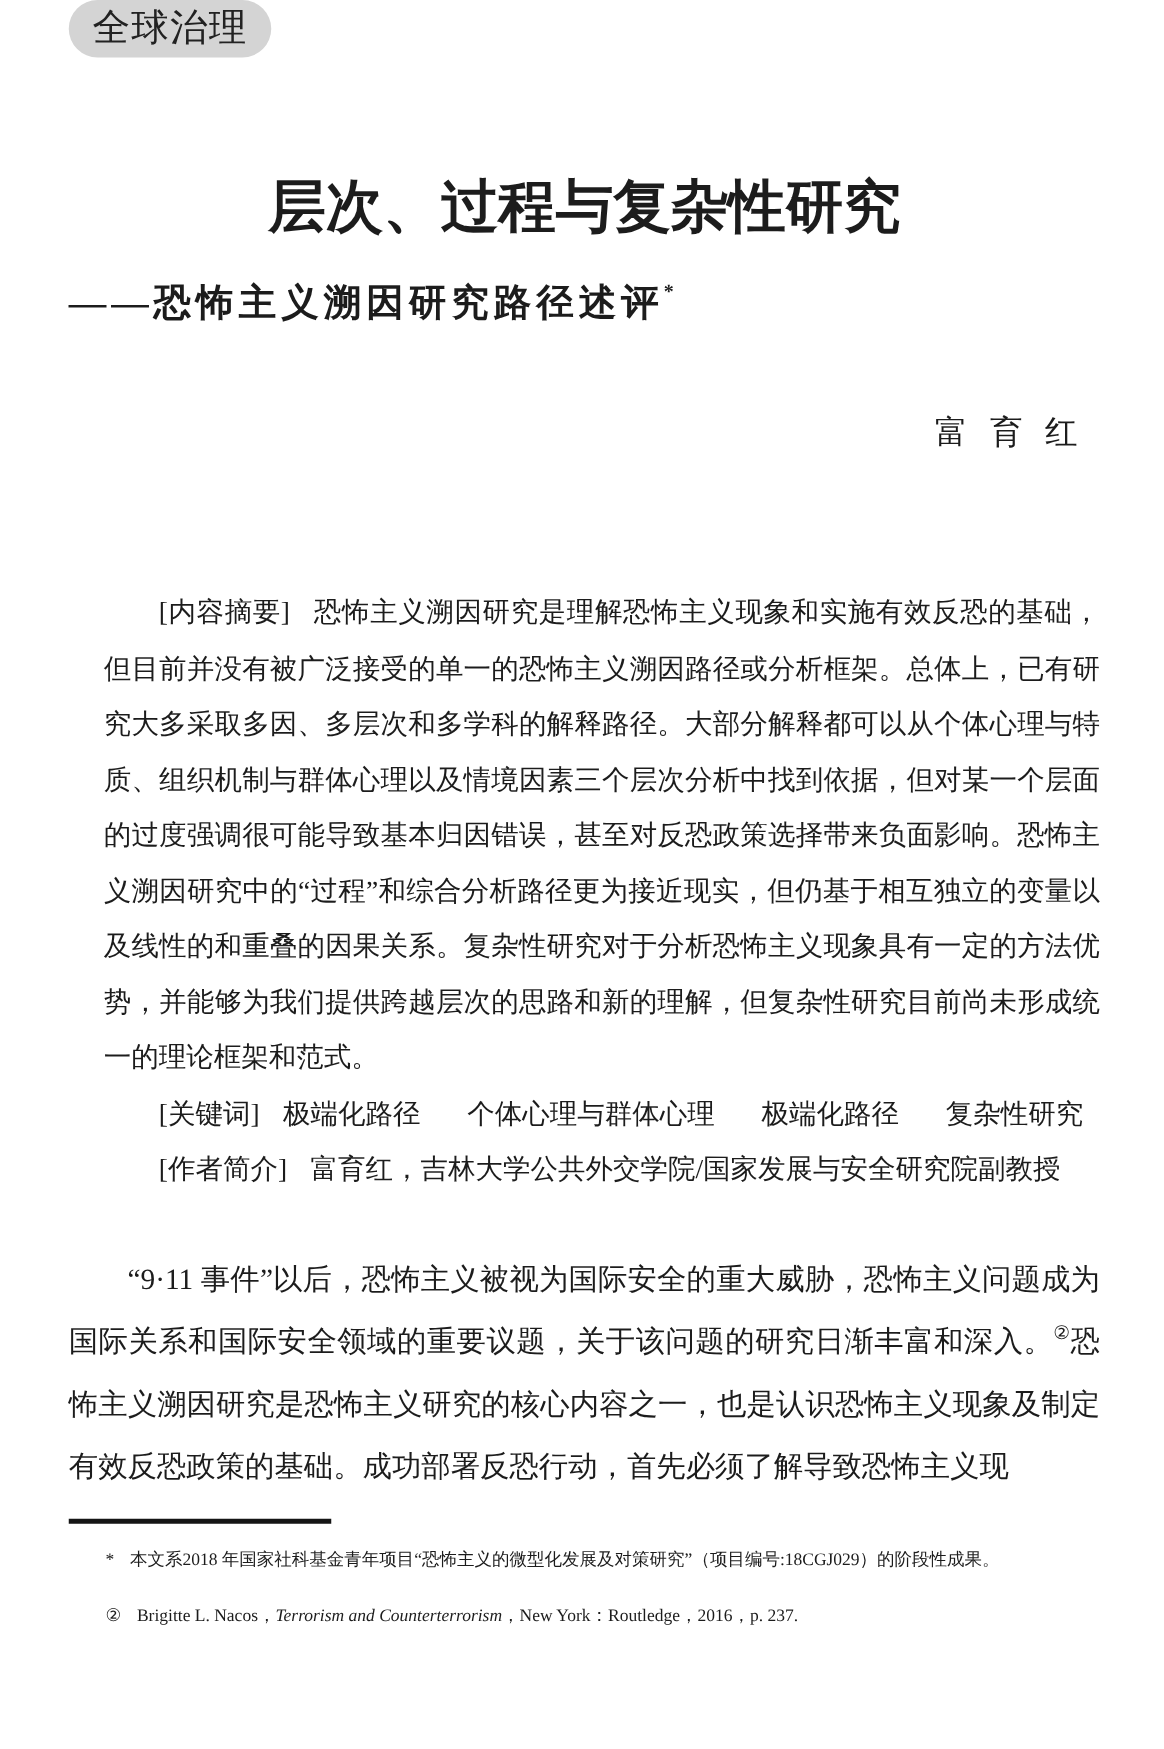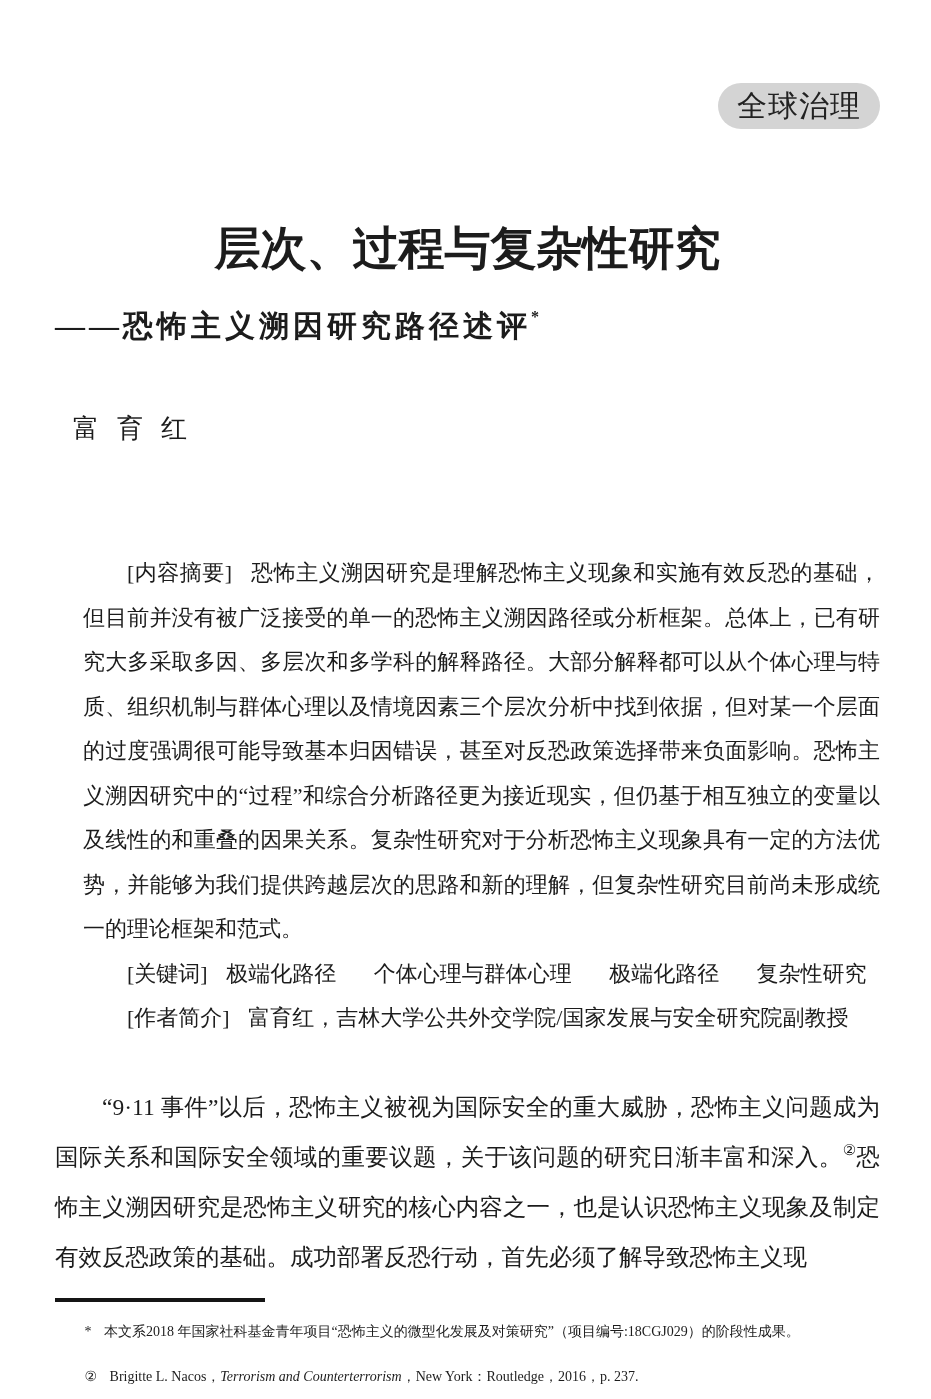--- a/index.html
+++ b/index.html
@@ -15,21 +15,21 @@
     background: var(--page-bg);
     color: var(--text-color);
     font-family: "Liberation Serif", serif;
     overflow: hidden;
   }
   .page {
     width: 931px;
     height: 1399px;
     padding: 0 51px 0 55px;
   }
-  .badge-row { padding-top: 83px; line-height: 0; text-align: right; }
+  .badge-row { line-height: 0; }
   .badge {
     display: inline-block;
     background: var(--badge-bg);
     color: #222222;
     border-radius: 25px;
     padding: 7px 19px 8px 19px;
     font-size: 30px;
     line-height: 31px;
     font-family: "Liberation Sans", sans-serif;
     letter-spacing: 1px;
@@ -51,21 +51,21 @@
   }
   .subtitle .note-mark {
     font-size: 16px;
     vertical-align: 14px;
     letter-spacing: 0;
   }
   .author {
     margin-top: 67px;
     font-size: 26px;
     line-height: 34px;
-    text-align: left;
+    text-align: right;
     letter-spacing: 18px;
     padding-left: 18px; 
   }
   .abstract-section { margin-top: 105px; margin-left: 28px; }
   .abstract-text, .meta-line {
     margin: 0;
     font-size: 22px;
     line-height: 44.5px;
     text-align: justify;
     text-indent: 2em;

